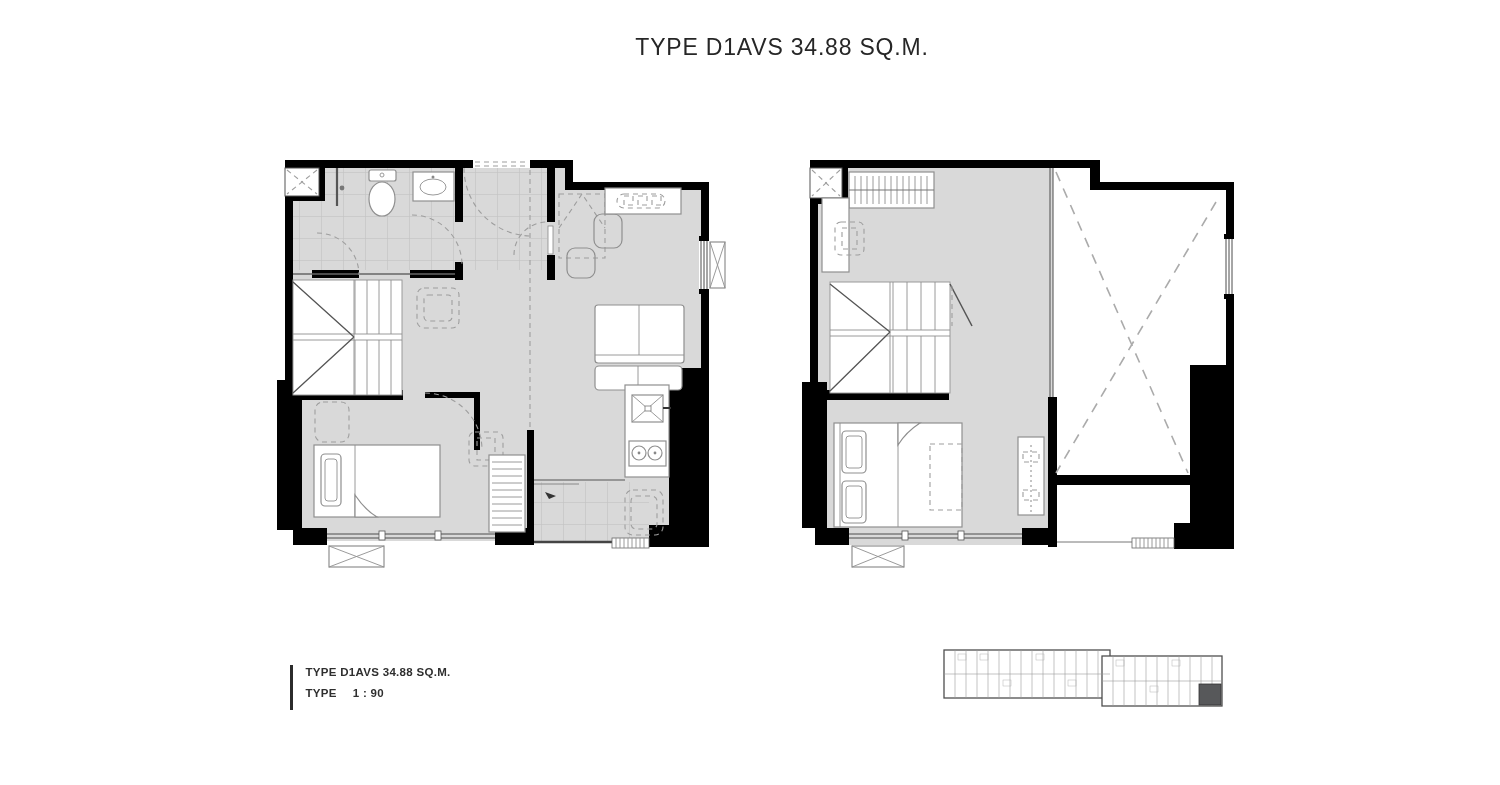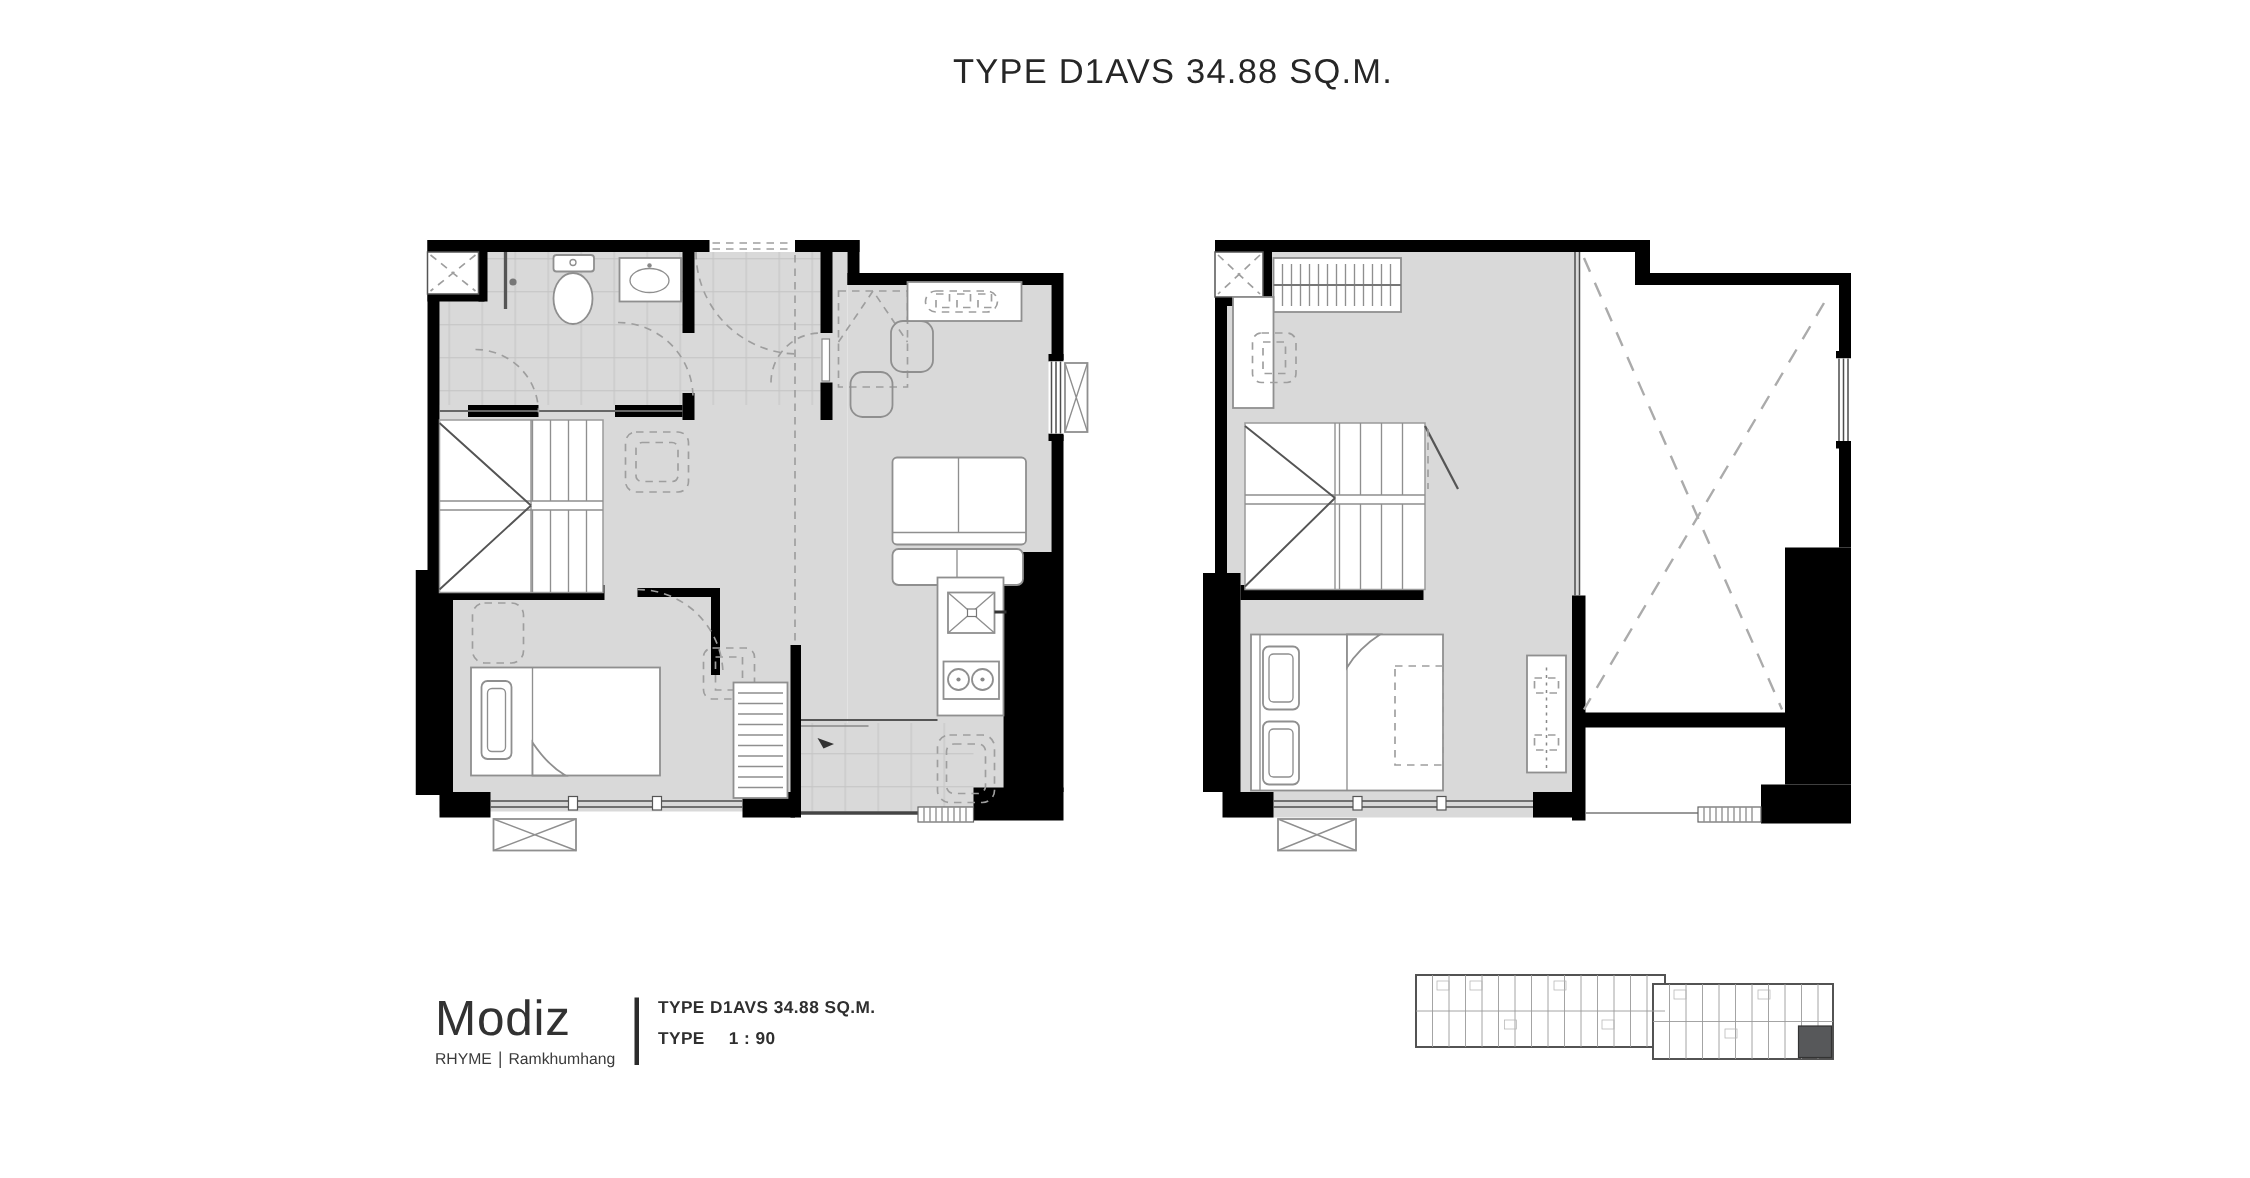--- a/index.html
+++ b/index.html
@@ -340,28 +340,20 @@
         <rect x="96" y="14" width="8" height="6"></rect>
       <rect x="128" y="40" width="8" height="6"></rect>
         <rect x="176" y="20" width="8" height="6"></rect>
       <rect x="210" y="46" width="8" height="6"></rect>
         <rect x="232" y="20" width="8" height="6"></rect>
     </g>
     <rect class="hl" x="259" y="44" width="22" height="21"></rect>
   </svg>
 
   <div class="footer">
-    <div class="brand-col">
-      <div class="brand">Modiz</div>
-      <div class="brand-sub">
-        <span>RHYME</span>
-        <span class="vbar"></span>
-        <span>Ramkhumhang</span>
-      </div>
-    </div>
     <div class="vdiv"></div>
     <div class="meta-col">
       <div class="meta-type">TYPE D1AVS 34.88 SQ.M.</div>
       <div class="meta-scale">
         <span>TYPE</span><span class="scale-val">1 : 90</span>
       </div>
     </div>
   </div>
 
 </div>

